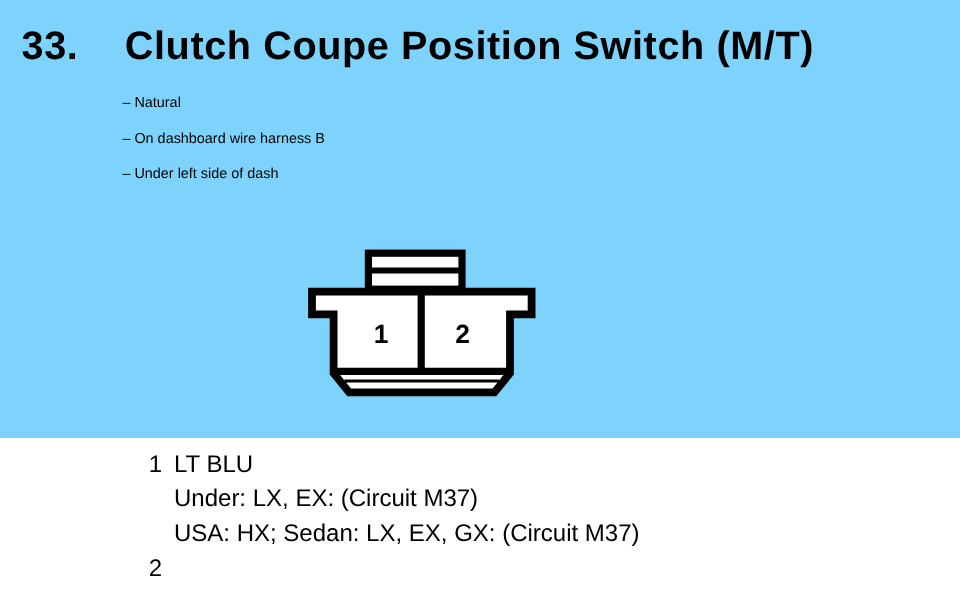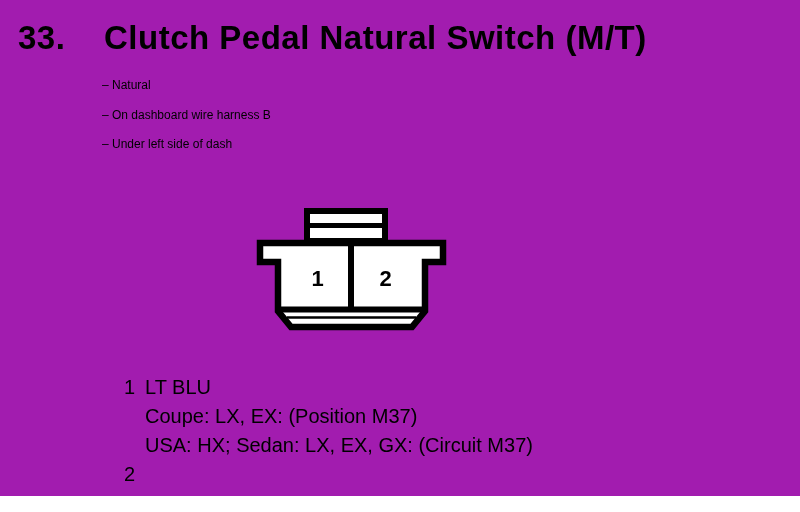--- a/index.html
+++ b/index.html
@@ -10,22 +10,22 @@
     width: 800px;
     height: 512px;
     background: #ffffff;
     font-family: "Liberation Sans", "DejaVu Sans", sans-serif;
     color: #000000;
     overflow: hidden;
   }
   .page {
     position: relative;
     width: 800px;
-    height: 496px;
-    background: #a21caf;
+    height: 365px;
+    background: #7dd3fc;
   }
   .heading-num {
     position: absolute;
     left: 18px;
     top: 19px;
     font-size: 33px;
     font-weight: bold;
     letter-spacing: 0.5px;
     white-space: nowrap;
   }
@@ -78,21 +78,21 @@
   .legend-lines {
     white-space: nowrap;
   }
 </style>
 </head>
 <body>
 
 <div class="page">
 
   <span class="heading-num">33.</span>
-  <span class="heading-title">Clutch Pedal Natural Switch (M/T)</span>
+  <span class="heading-title">Clutch Coupe Position Switch (M/T)</span>
 
   <div class="notes">
     <div>– Natural</div>
     <div>– On dashboard wire harness B</div>
     <div>– Under left side of dash</div>
   </div>
 
   <svg class="connector-svg" viewBox="0 0 210 140" xmlns="http://www.w3.org/2000/svg">
 
     <g>
@@ -110,21 +110,21 @@
 
     <text class="pin-num-text" x="72.5" y="86" text-anchor="middle">1</text>
     <text class="pin-num-text" x="140.5" y="86" text-anchor="middle">2</text>
   </svg>
 
   <div class="legend">
     <div class="legend-row">
       <span class="legend-num">1</span>
       <div class="legend-lines">
         <div>LT BLU</div>
-        <div>Coupe: LX, EX: (Position M37)</div>
+        <div>Under: LX, EX: (Circuit M37)</div>
         <div>USA: HX; Sedan: LX, EX, GX: (Circuit M37)</div>
       </div>
     </div>
     <div class="legend-row">
       <span class="legend-num">2</span>
     </div>
   </div>
 
 </div>
 

